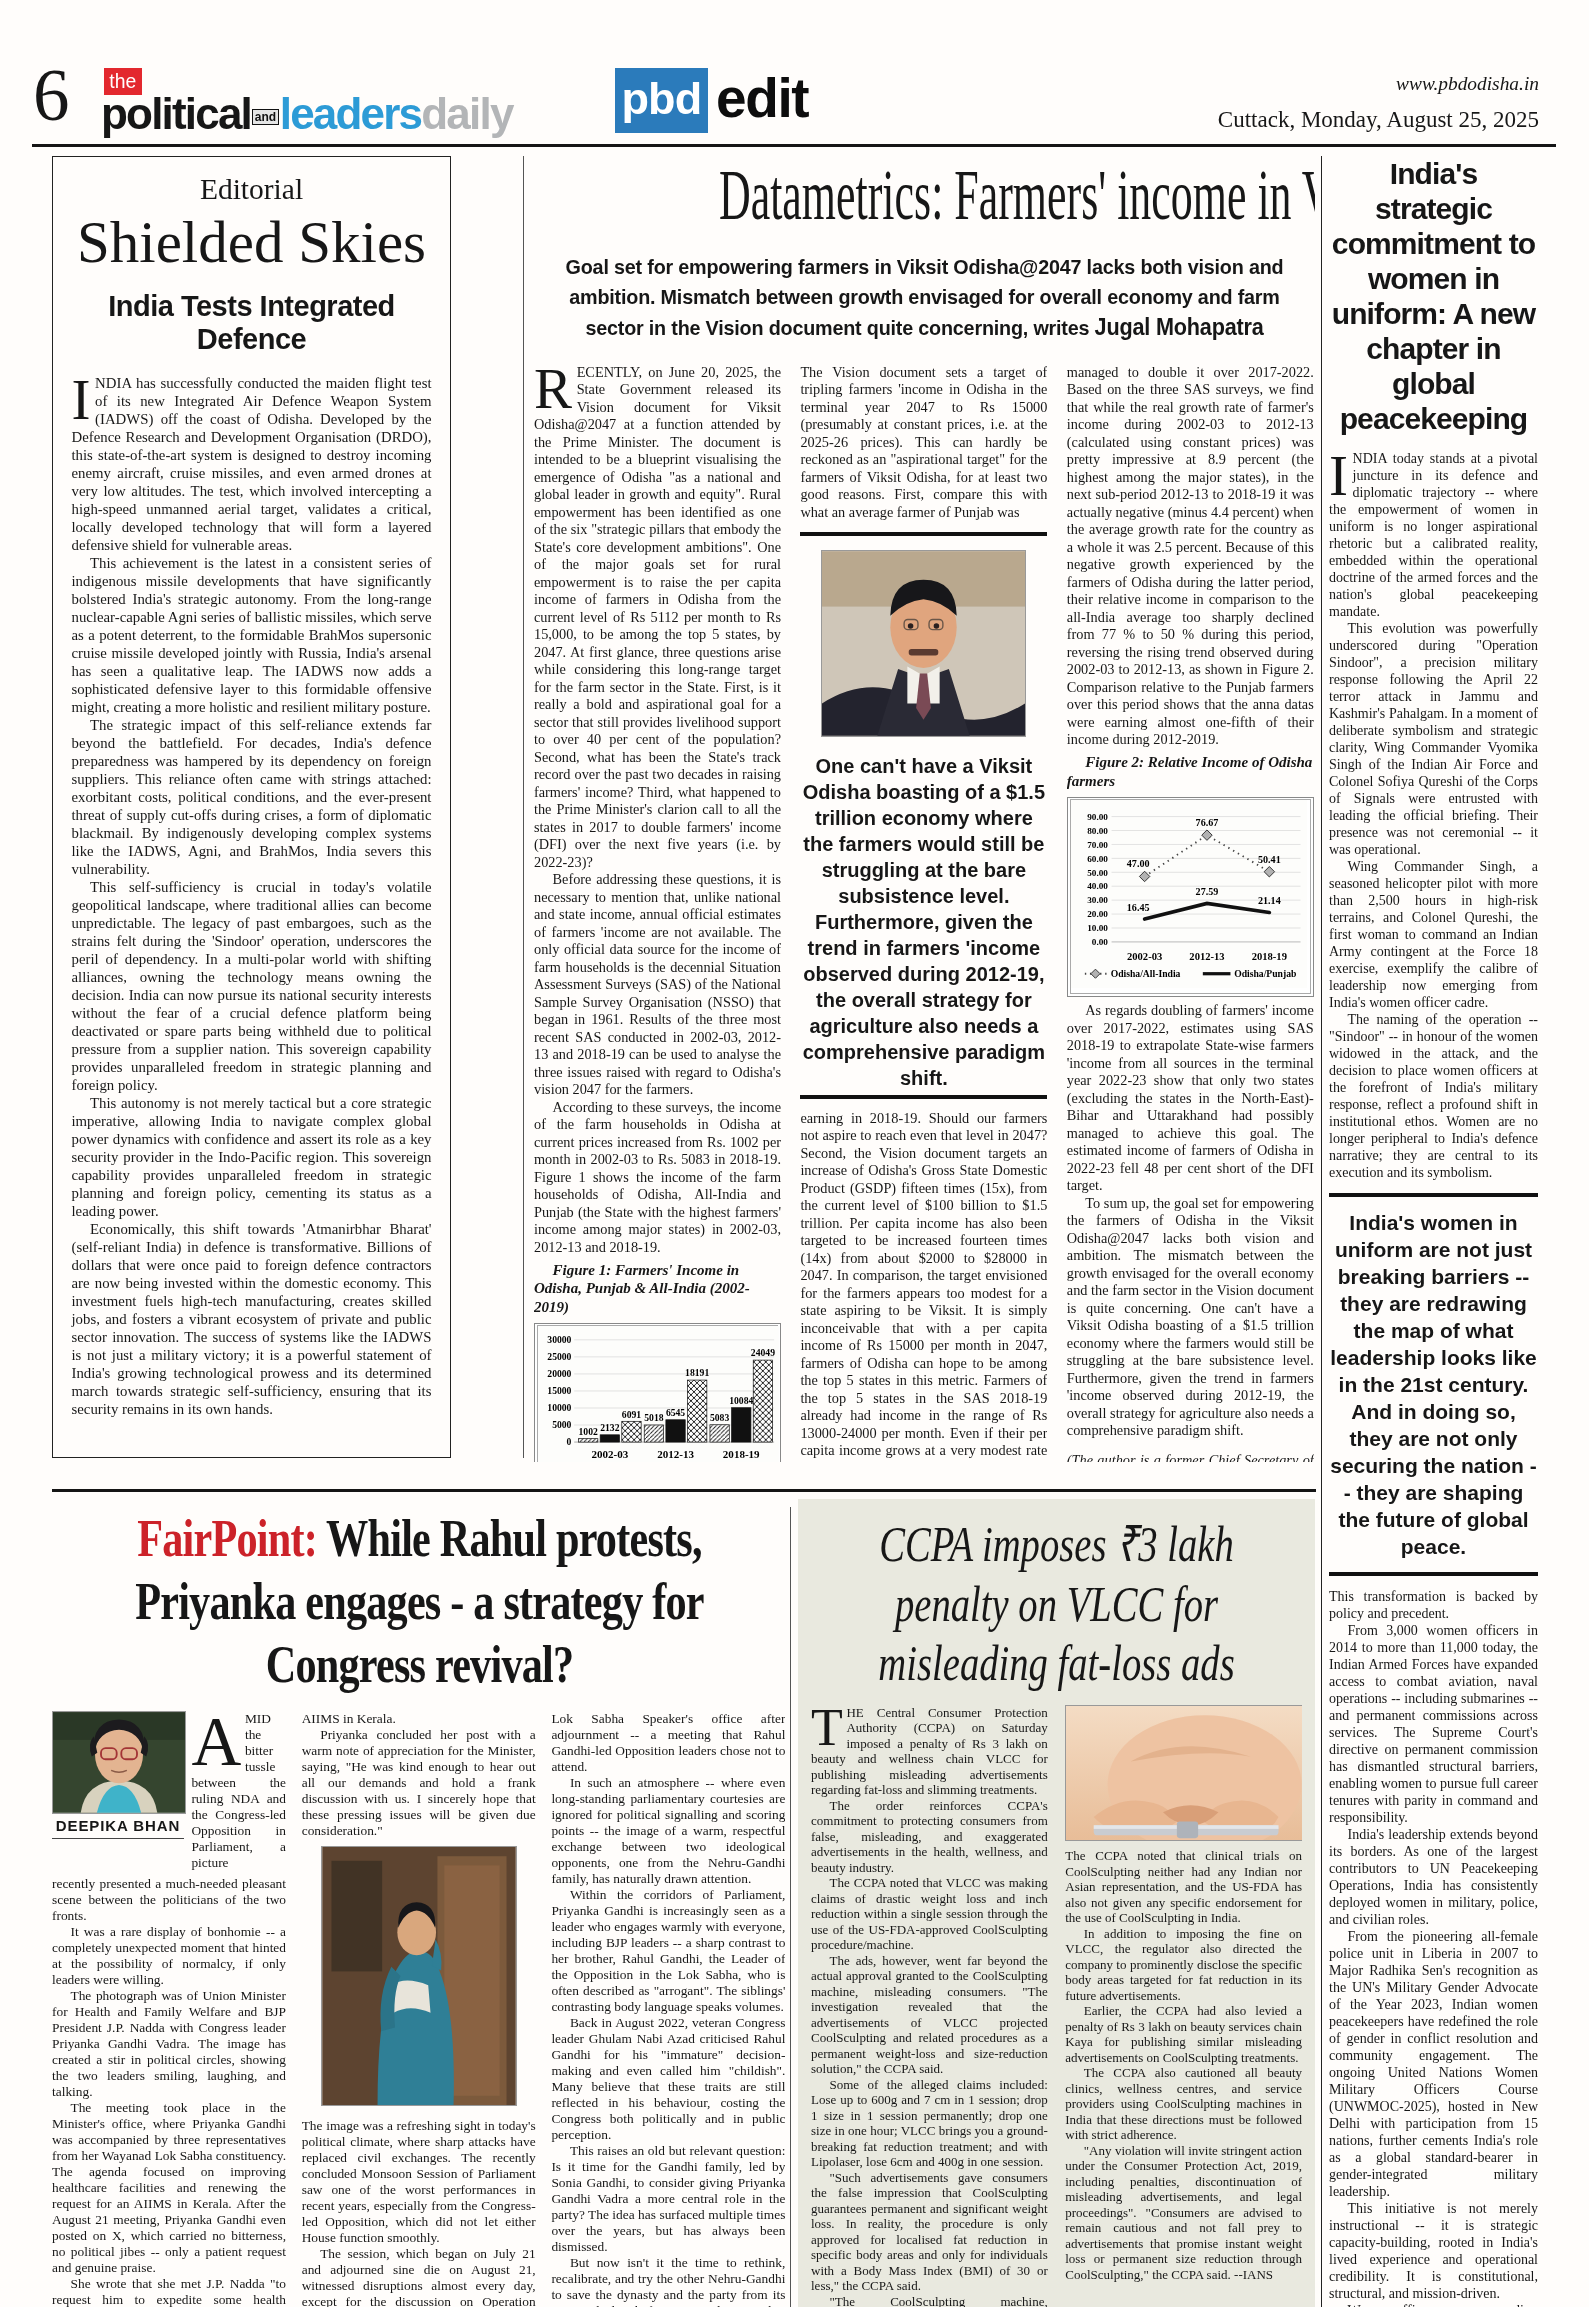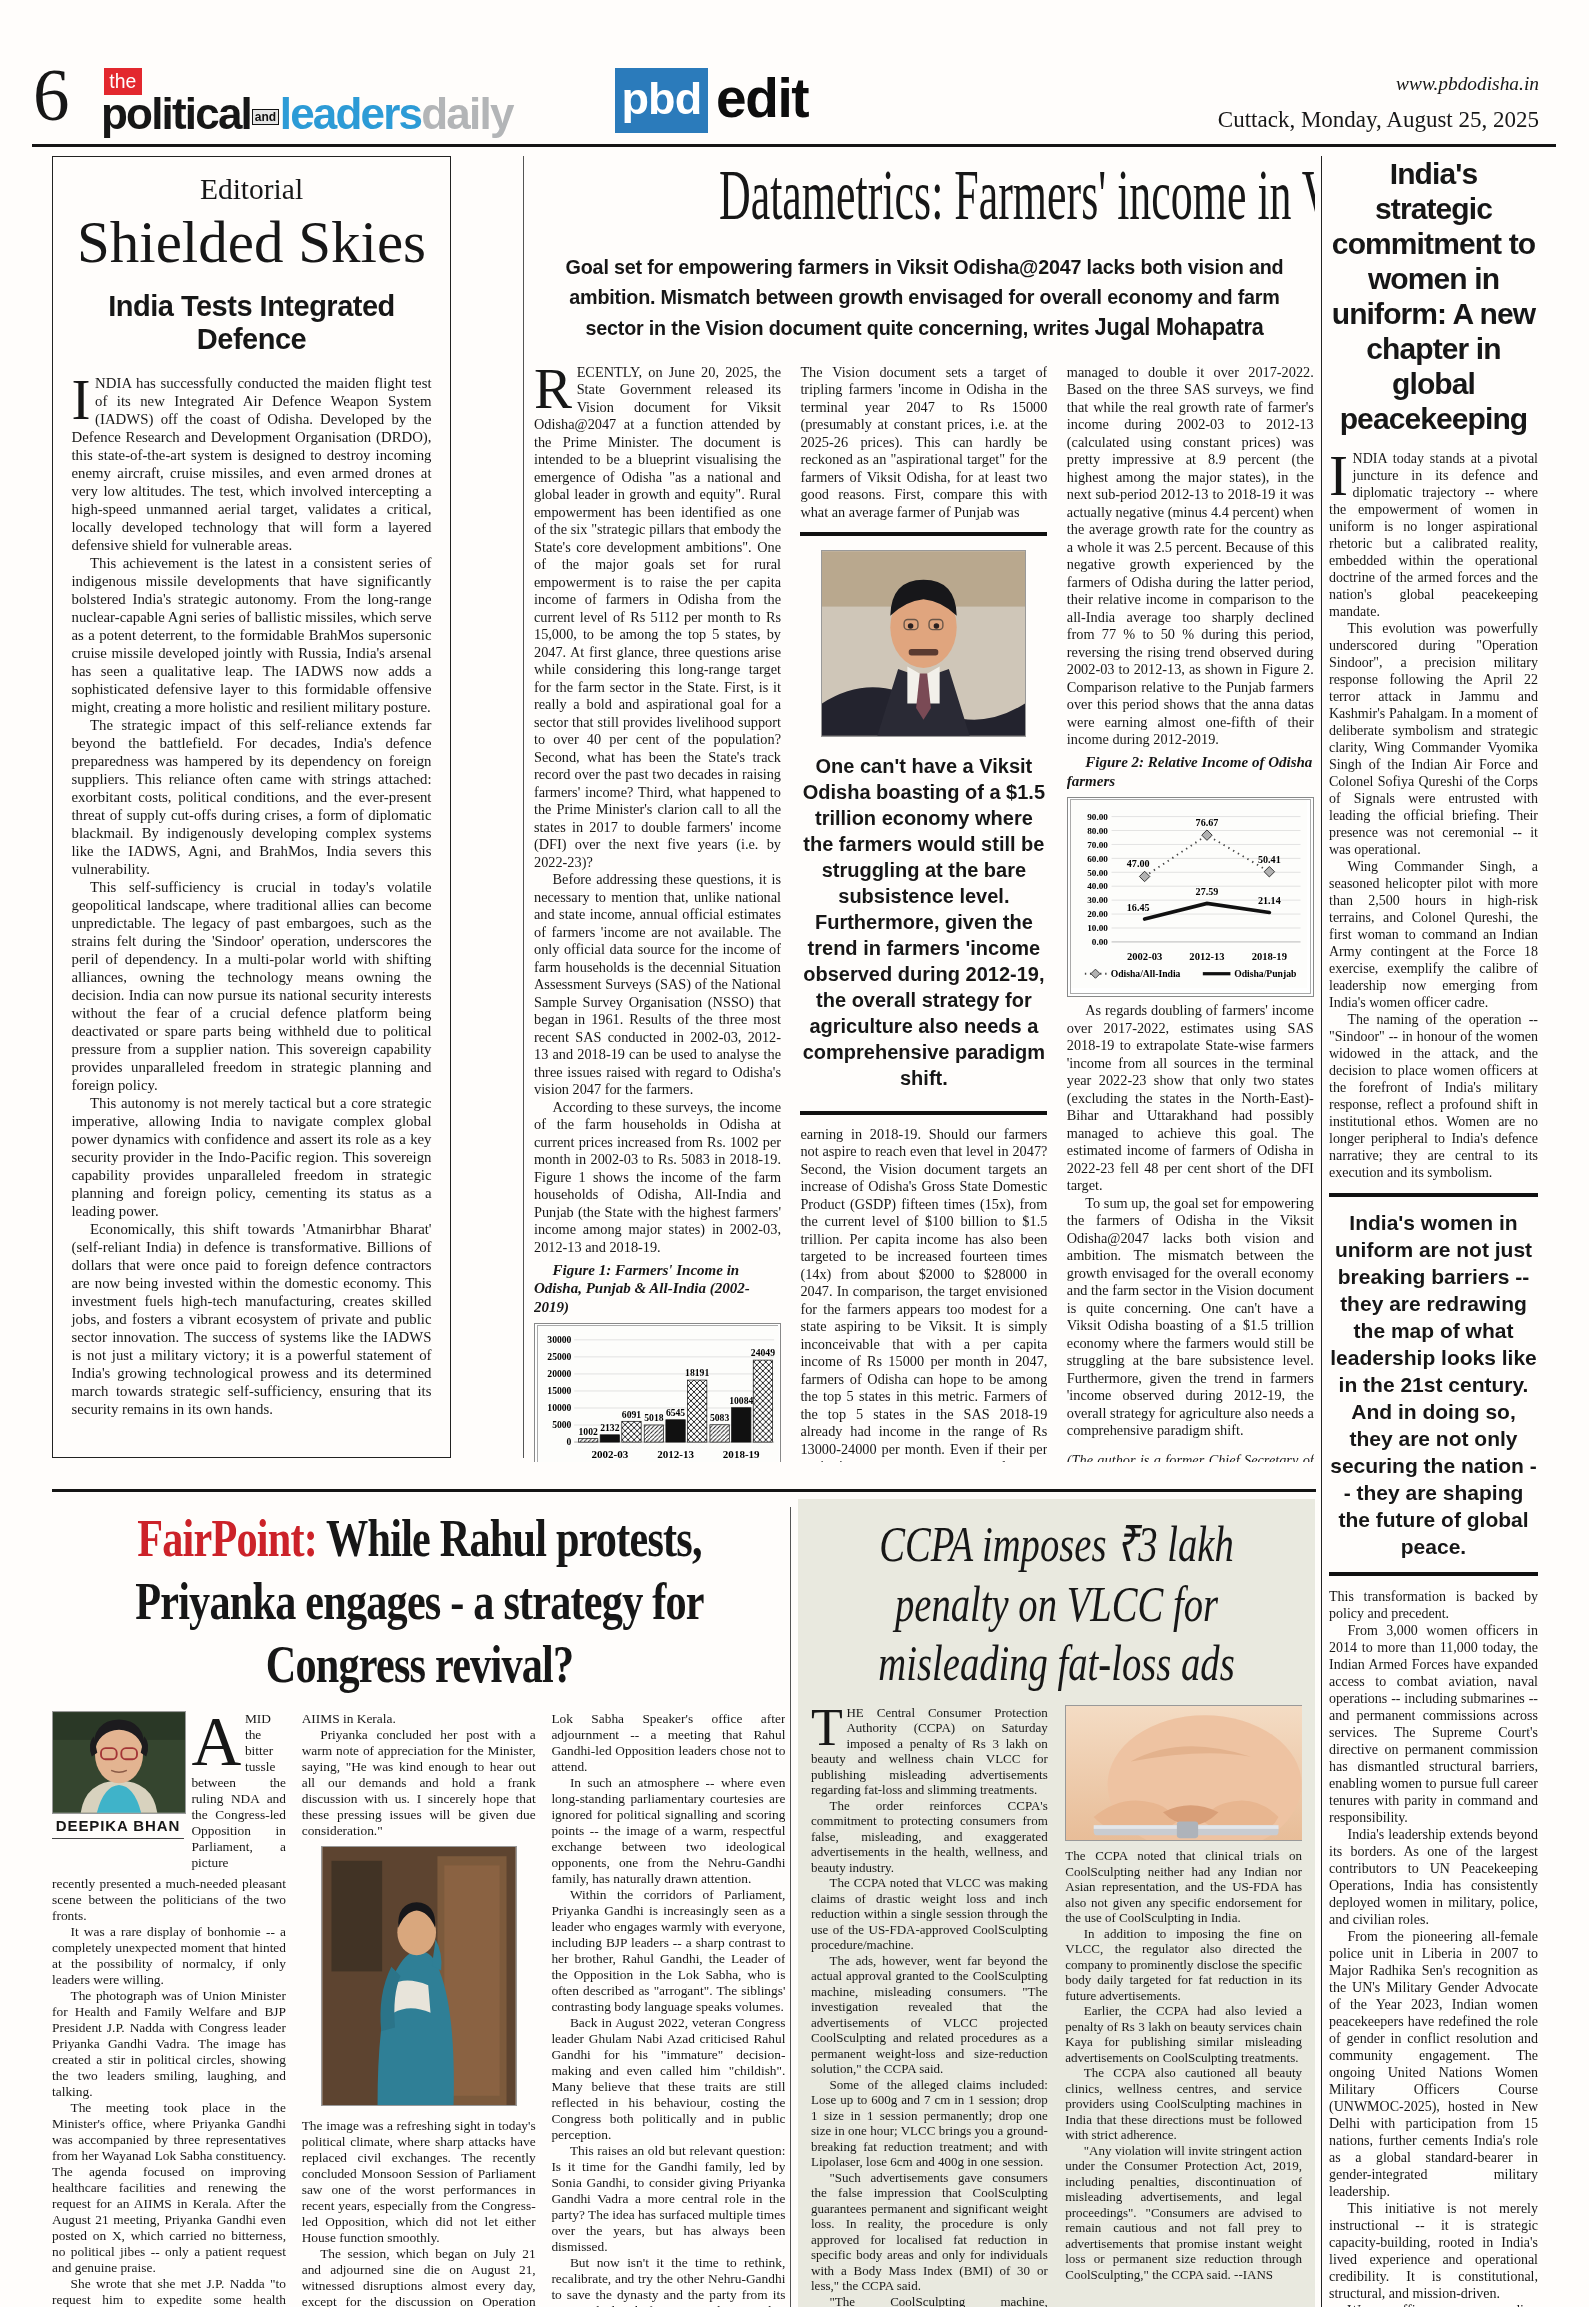--- a/index.html
+++ b/index.html
@@ -46,21 +46,21 @@
   .dm-subhead{margin-top:29.5px;text-align:center;font-family:"Liberation Sans",sans-serif;
               font-size:21px;line-height:30px;font-weight:bold;letter-spacing:-0.2px;
               transform:scale(0.94,1);transform-origin:center top;}
   .dm-cols{display:flex;gap:19.4px;margin-top:21px;height:1098px;}
   .dm-col{width:247px;font-size:14.3px;line-height:17.5px;overflow:hidden;}
   .fig-caption{font-style:italic;font-weight:bold;font-size:15px;line-height:18.5px;margin-top:4.6px;
                text-indent:18.5px;}
   .chartbox{border:0.9px solid #888;background:#fff;padding:1.8px;margin-top:6.5px;}
   .chartbox .inner{border:0.5px solid #aaa;}
   .figure-block{border-top:4.2px solid #111;border-bottom:4.2px solid #111;margin:11px 0;
-                padding:14px 0 20px 0;text-align:center;}
+                padding:14px 0 4px 0;text-align:center;}
   .pull-quote{font-family:"Liberation Sans",sans-serif;font-weight:bold;font-size:20px;
               line-height:26px;text-align:center;margin-top:15.7px;text-indent:0;}
   .credit{font-style:italic;text-align:right;margin-top:12px;}
   
   #women{left:1329px;top:156px;width:209px;height:2277px;overflow:hidden;}
   .w-headline{font-family:"Liberation Sans",sans-serif;font-weight:bold;font-size:30px;
               line-height:35px;text-align:center;letter-spacing:-0.9px;}
   .w-body{margin-top:14px;font-size:14px;line-height:17px;}
   .w-box{border-top:4.6px solid #111;border-bottom:4.6px solid #111;margin:12px 0;padding:12px 0.9px;
          font-family:"Liberation Sans",sans-serif;font-weight:bold;font-size:21px;line-height:27px;
@@ -377,21 +377,21 @@
           <ellipse cx="300" cy="170" rx="210" ry="150" fill="#eec3a2"></ellipse>
           <path d="M140 120 Q250 60 400 110 Q300 90 140 120 Z" fill="#e3b28d"></path>
           <path d="M60 240 Q120 190 190 210 Q230 222 238 252 Q200 280 140 278 Q90 272 60 240 Z" fill="#e8b690"></path>
           <path d="M460 240 Q410 190 345 210 Q305 222 300 252 Q340 280 400 278 Q445 272 460 240 Z" fill="#e8b690"></path>
           <path d="M210 230 Q270 200 330 230 Q300 260 270 258 Q235 256 210 230 Z" fill="#d99f78"></path>
           <rect x="60" y="258" width="400" height="22" rx="8" fill="#c9ccd1"></rect>
           <rect x="60" y="258" width="400" height="8" fill="#e4e6e9"></rect>
           <rect x="240" y="250" width="46" height="36" rx="6" fill="#aeb3ba"></rect>
         </svg>
         <p class="noindent">The CCPA noted that clinical trials on CoolSculpting neither had any Indian nor Asian representation, and the US-FDA has also not given any specific endorsement for the use of CoolSculpting in India.</p>
-        <p>In addition to imposing the fine on VLCC, the regulator also directed the company to prominently disclose the specific body daily targeted for fat reduction in its future advertisements.</p>
+        <p>In addition to imposing the fine on VLCC, the regulator also directed the company to prominently disclose the specific body areas targeted for fat reduction in its future advertisements.</p>
         <p>Earlier, the CCPA had also levied a penalty of Rs 3 lakh on beauty services chain Kaya for publishing similar misleading advertisements on CoolSculpting treatments.</p>
         <p>The CCPA also cautioned all beauty clinics, wellness centres, and service providers using CoolSculpting machines in India that these directions must be followed with strict adherence.</p>
         <p>"Any violation will invite stringent action under the Consumer Protection Act, 2019, including penalties, discontinuation of misleading advertisements, and legal proceedings". "Consumers are advised to remain cautious and not fall prey to advertisements that promise instant weight loss or permanent size reduction through CoolSculpting," the CCPA said. --IANS</p>
       </div>
     </div>
   </div>
 
 </div>
 
 

